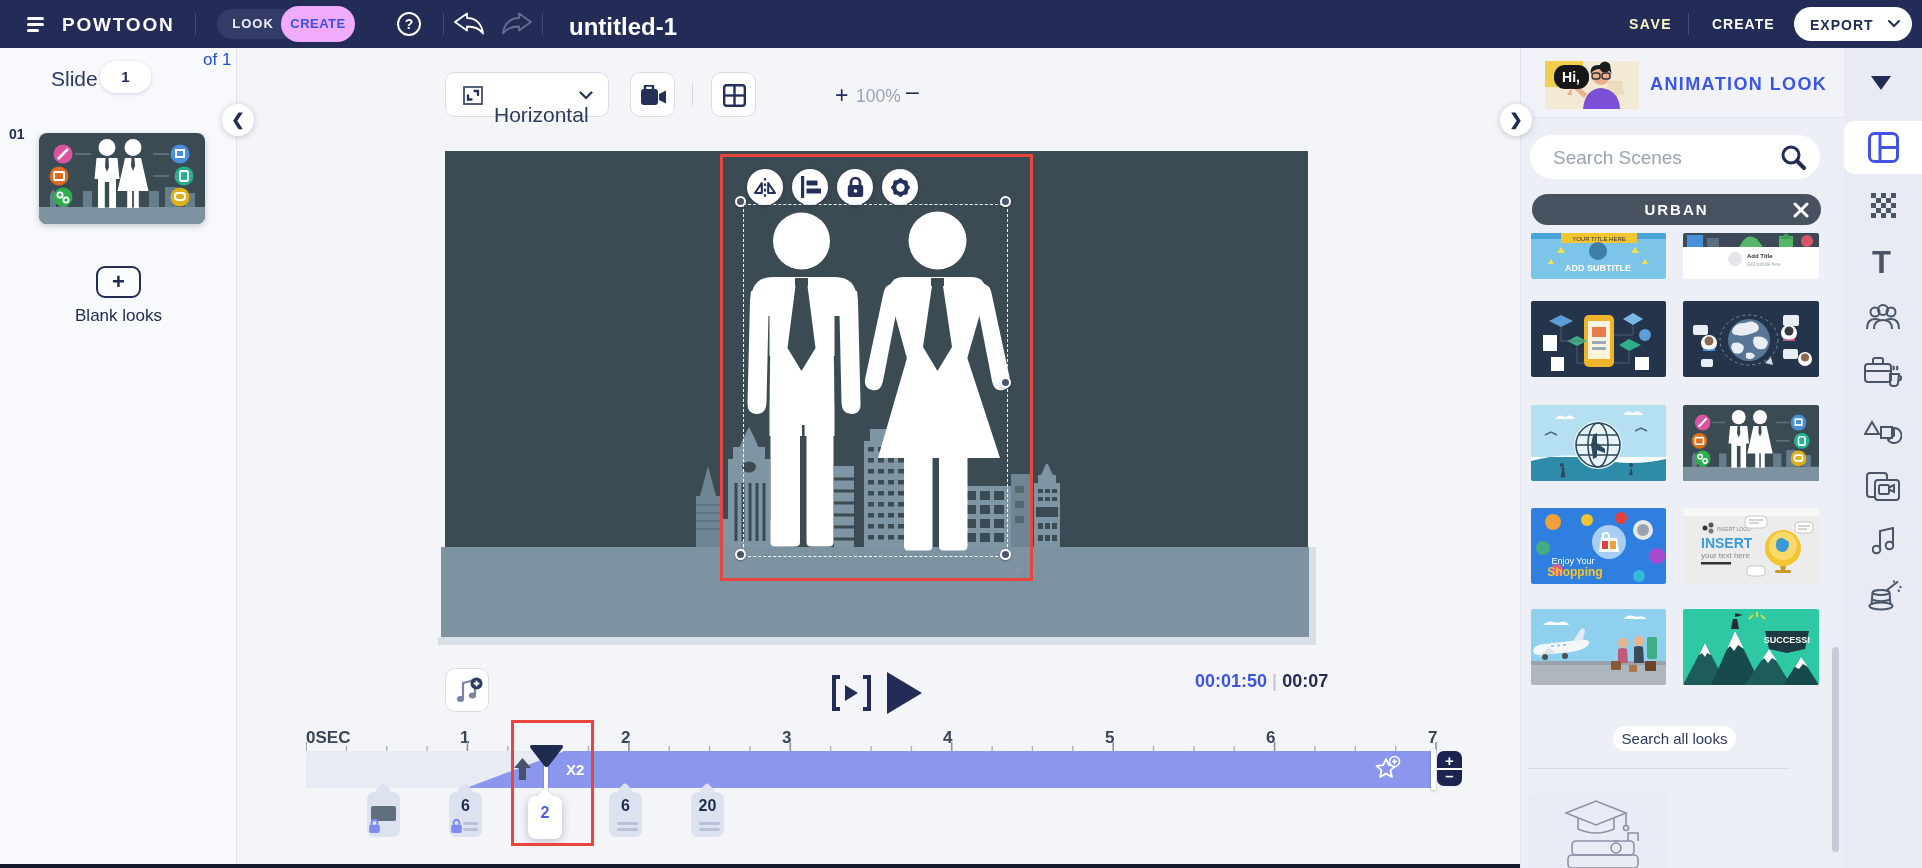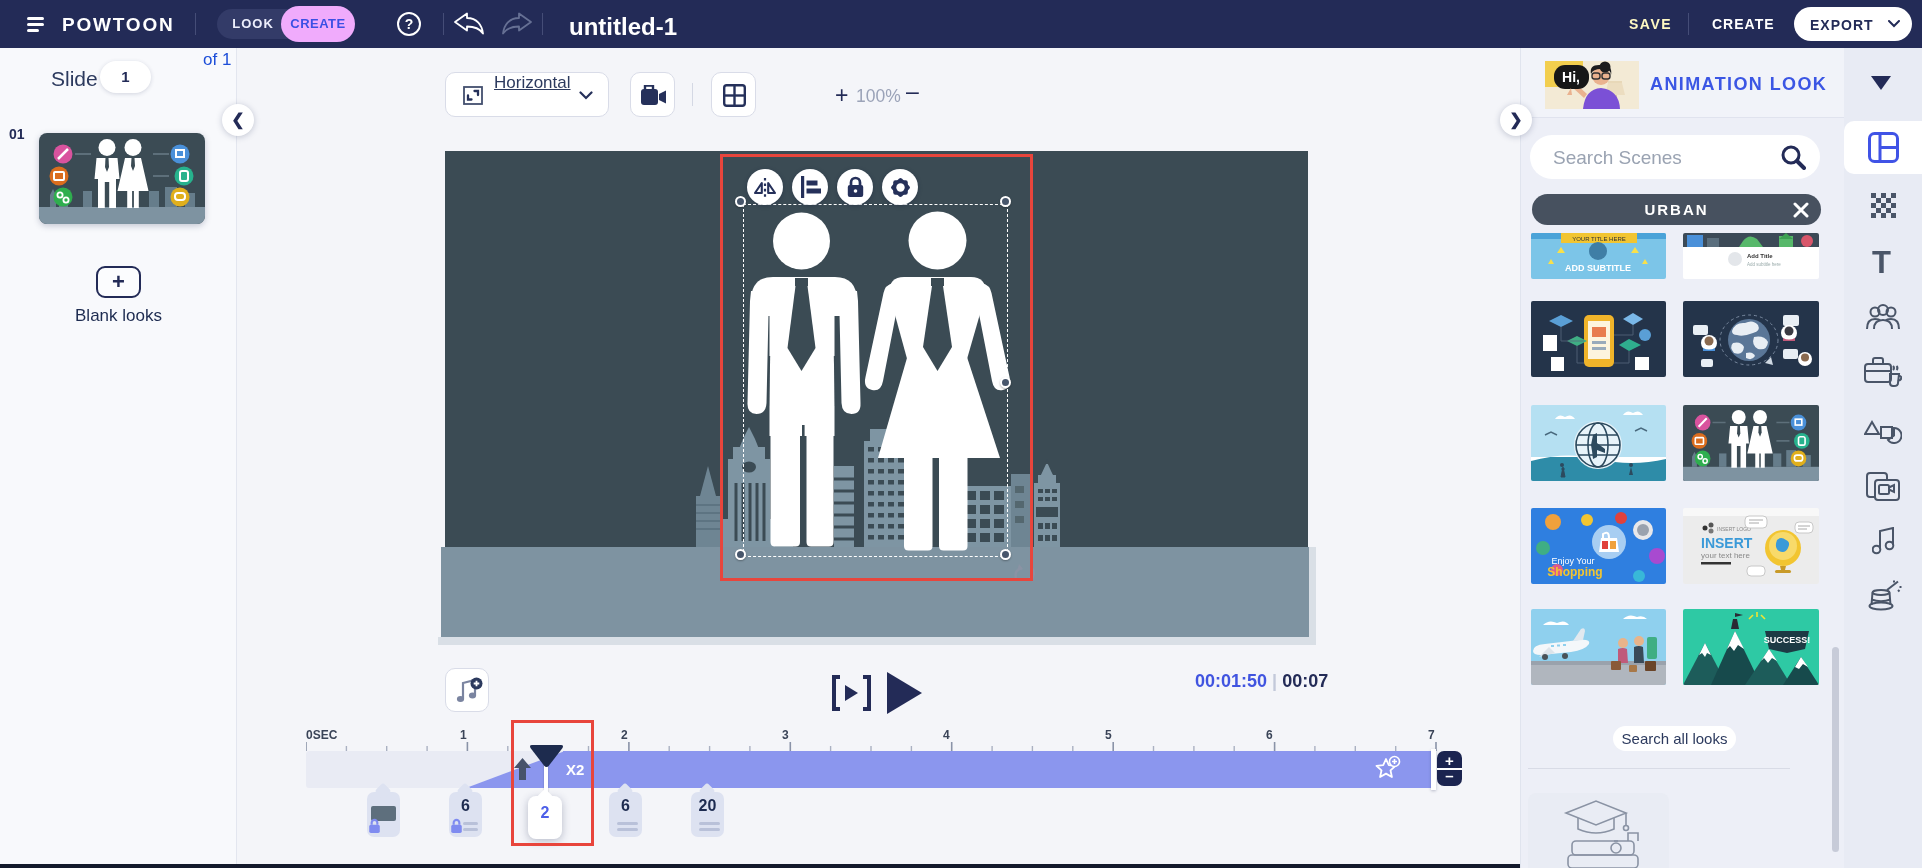--- a/index.html
+++ b/index.html
@@ -35,29 +35,29 @@
 
   
   #stage-dark { left:445px; top:151px; width:863px; height:396px; background:#3b4b54; }
   #ground { left:441px; top:547px; width:875px; height:90px; background:#7e93a1; }
   #ground-edge-b { left:438px; top:637px; width:878px; height:8px; background:#d9dfe6; }
   #ground-edge-r { left:1309px; top:547px; width:7px; height:90px; background:#d9dfe6; }
 
   
   .cbtn { background:#fff; border:1px solid #d9dce8; border-radius:10px; }
   #szsel { left:445px; top:72px; width:164px; height:45px; }
-  #szsel .txt { position:absolute; left:48px; top:0; color:#2c3a5e; font-size:17px;text-decoration:underline; }
+  #szsel .txt { position:absolute; left:48px; top:30px; color:#2c3a5e; font-size:21px; }
   #cambtn { left:630px; top:72px; width:45px; height:45px; }
   #tool-div { left:692px; top:83px; width:1px; height:23px; background:#d4d8e4; }
   #gridbtn { left:711px; top:72px; width:45px; height:45px; }
 
   
   #musicbtn { left:445px; top:668px; width:44px; height:44px; }
   #timecode { left:1195px; top:671px; width:200px; font-size:18px; font-weight:bold; color:#232b57; }
-  .ruler-num { position:absolute; top:728px; color:#3a4458; font-size:12px; font-weight:bold; }
+  .ruler-num { position:absolute; top:728px; color:#3a4458; font-size:17px; font-weight:bold; }
   #track-gray { left:306px; top:751px; width:300px; height:37px; background:#e9ebf4; border-radius:3px 0 0 3px; }
   #track-purple { left:563px; top:751px; width:868px; height:37px; background:#8b96ee; }
   #track-end { left:1431px; top:749px; width:5px; height:41px; background:#fff; box-shadow:0 1px 3px rgba(40,50,90,.3); }
   #zoomwidget { left:1437px; top:751px; width:25px; height:35px; background:#1b2450; border-radius:7px; }
   #x2 { left:566px; top:761px; color:#fff; font-size:15px; font-weight:bold; }
   #bottomline { left:0; top:864px; width:1922px; height:4px; background:#141a2c; }
 
   .chip { position:absolute; top:792px; width:33px; height:45px; background:#dde2f1; border-radius:7px; }
   .chip .tail { position:absolute; top:-7px; left:10px; width:12px; height:12px; background:inherit; border-radius:3px; transform:rotate(45deg); }
   .chip .num { position:absolute; width:100%; top:5px; text-align:center; color:#1d2b50; font-size:16px; font-weight:bold; }

